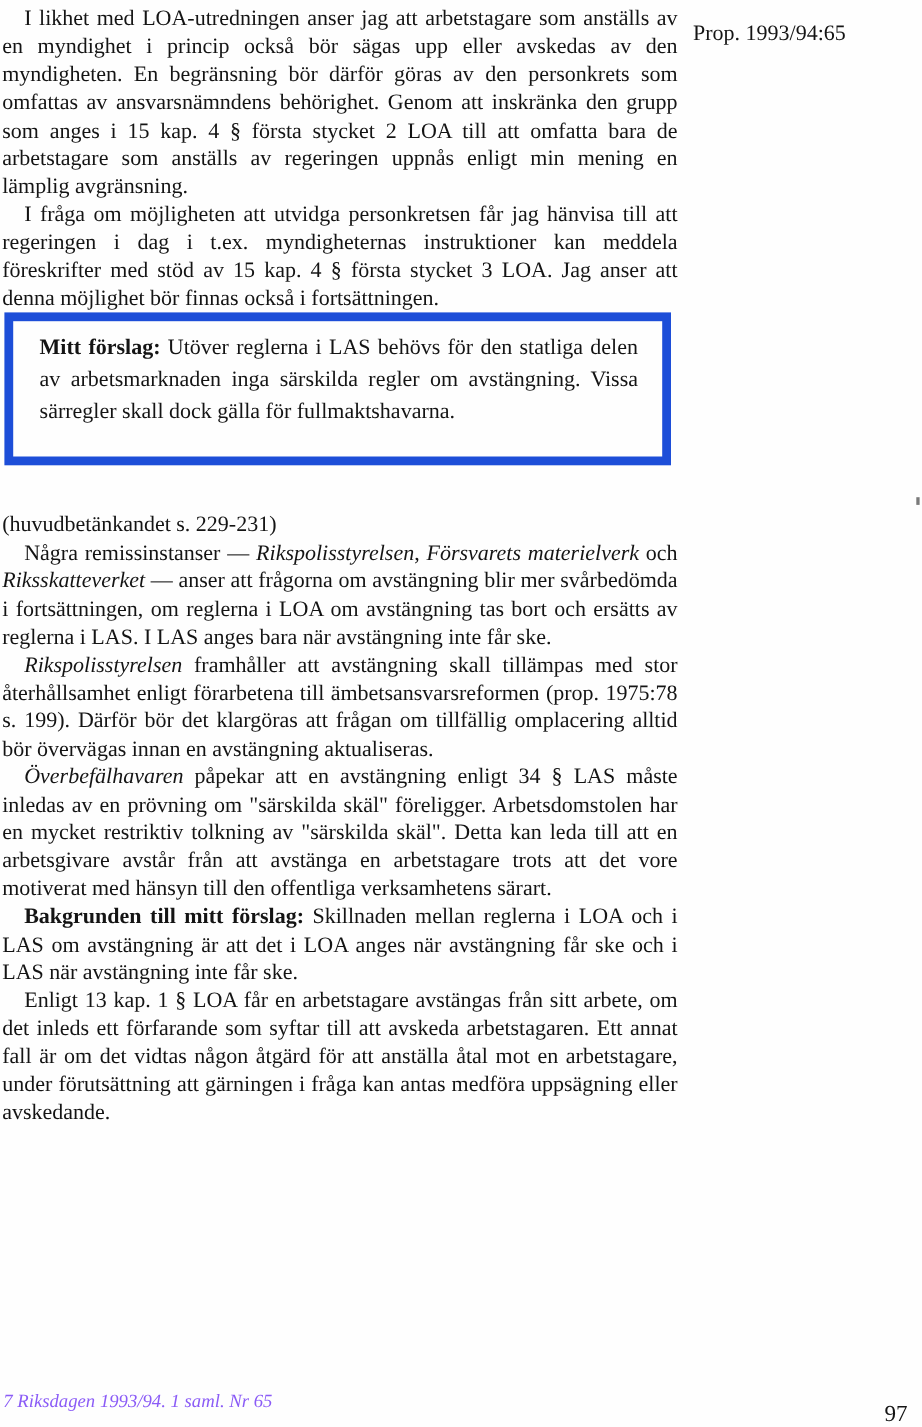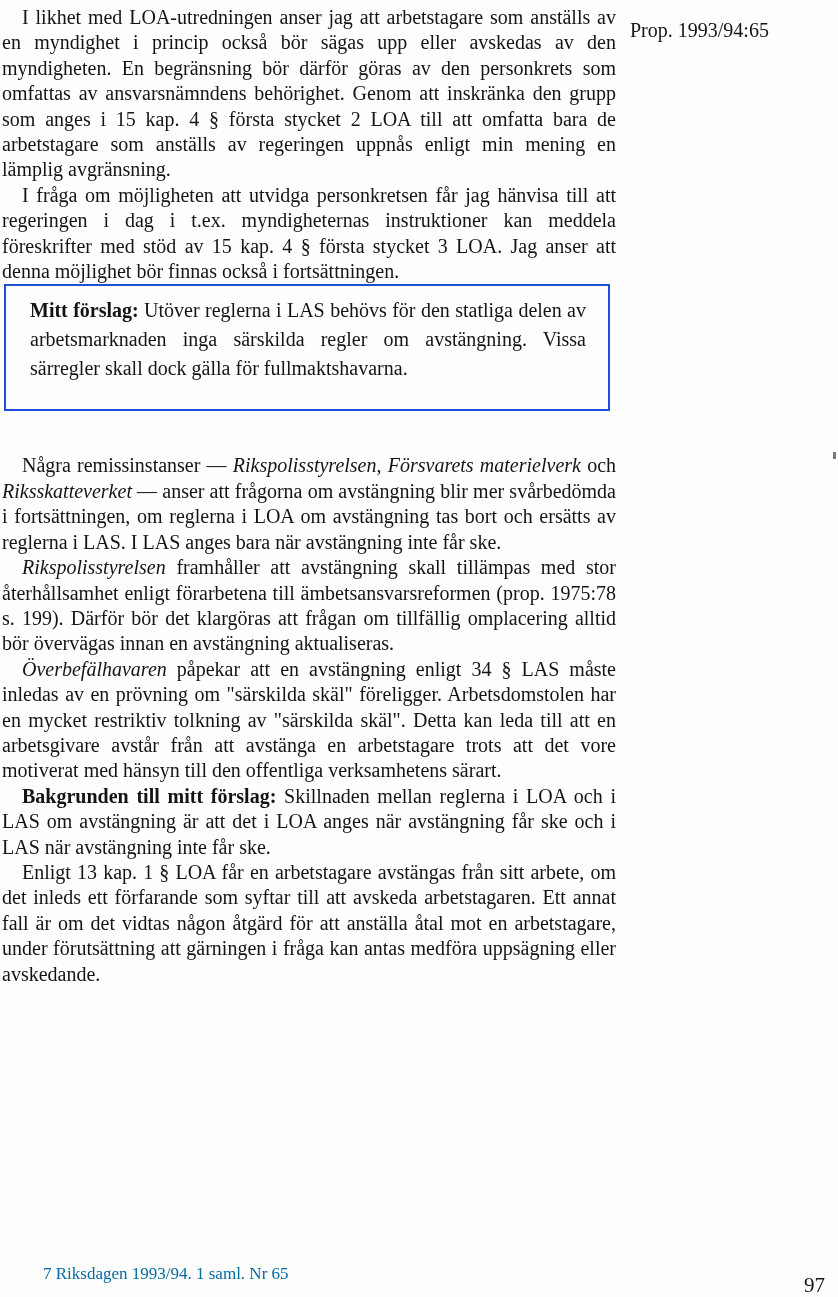--- a/index.html
+++ b/index.html
@@ -35,21 +35,21 @@
   .heading {
     font-size: 24.5px;
     font-weight: 400;
     line-height: 33px;
     margin-top: 42px;
     margin-bottom: 10px;
     max-width: 592px;
     text-align: left;
   }
   .proposal-box {
-    border: 2px solid #1d4ed8;
+    border: 8px solid #1d4ed8;
     margin-left: 2px;
     margin-right: 6px;
     padding: 10px 22px 26px 24px;
   }
   .box-para {
     font-size: 20px;
     line-height: 29px;
     text-align: justify;
     text-indent: 0;
   }
@@ -67,23 +67,23 @@
     left: 804px;
     top: 1246px;
     font-size: 21px;
     margin-top: 27px;
   }
   .imprint {
     position: absolute;
     left: 3px;
     top: 1264px;
     font-size: 17px;
-    color: #0369a1;
+    font-style: italic;
+    color: #8b5cf6;
     white-space: nowrap;
-    margin-left: 40px;
   }
   .artifact {
     position: absolute;
     left: 833px;
     top: 452px;
     width: 3px;
     height: 7px;
     background: #7a7a7a;
   }
 </style>
@@ -99,20 +99,21 @@
     <p class="para">I likhet med LOA-utredningen anser jag att arbetstagare som anställs av en myndighet i princip också bör sägas upp eller avskedas av den myndigheten. En begränsning bör därför göras av den personkrets som omfattas av ansvarsnämndens behörighet. Genom att inskränka den grupp som anges i 15 kap. 4 § första stycket 2 LOA till att omfatta bara de arbetstagare som anställs av regeringen uppnås enligt min mening en lämplig avgränsning.</p>
 
     <p class="para">I fråga om möjligheten att utvidga personkretsen får jag hänvisa till att regeringen i dag i t.ex. myndigheternas instruktioner kan meddela föreskrifter med stöd av 15 kap. 4 § första stycket 3 LOA. Jag anser att denna möjlighet bör finnas också i fortsättningen.</p>
 
 
     <div class="proposal-box">
       <p class="box-para"><b>Mitt förslag:</b><span> Utöver reglerna i LAS behövs för den statliga delen av arbetsmarknaden inga särskilda regler om avstängning. Vissa särregler skall dock gälla för fullmaktshavarna.</span></p>
     </div>
 
     <div class="para after-box">
+      <div class="line-plain">(huvudbetänkandet s. 229-231)</div>
     </div>
 
 
     <p class="para"><span>Några remissinstanser — </span><i>Rikspolisstyrelsen</i><span>, </span><i>Försvarets materielverk</i><span> och </span><i>Riksskatteverket</i><span> — anser att frågorna om avstängning blir mer svårbedömda i fortsättningen, om reglerna i LOA om avstängning tas bort och ersätts av reglerna i LAS. I LAS anges bara när avstängning inte får ske.</span></p>
 
     <p class="para"><i>Rikspolisstyrelsen</i><span> framhåller att avstängning skall tillämpas med stor återhållsamhet enligt förarbetena till ämbetsansvarsreformen (prop. 1975:78 s. 199). Därför bör det klargöras att frågan om tillfällig omplacering alltid bör övervägas innan en avstängning aktualiseras.</span></p>
 
     <p class="para"><i>Överbefälhavaren</i><span> påpekar att en avstängning enligt 34 § LAS måste inledas av en prövning om "särskilda skäl" föreligger. Arbetsdomstolen har en mycket restriktiv tolkning av "särskilda skäl". Detta kan leda till att en arbetsgivare avstår från att avstänga en arbetstagare trots att det vore motiverat med hänsyn till den offentliga verksamhetens särart.</span></p>
 
     <p class="para"><b>Bakgrunden till mitt förslag:</b><span> Skillnaden mellan reglerna i LOA och i LAS om avstängning är att det i LOA anges när avstängning får ske och i LAS när avstängning inte får ske.</span></p>

